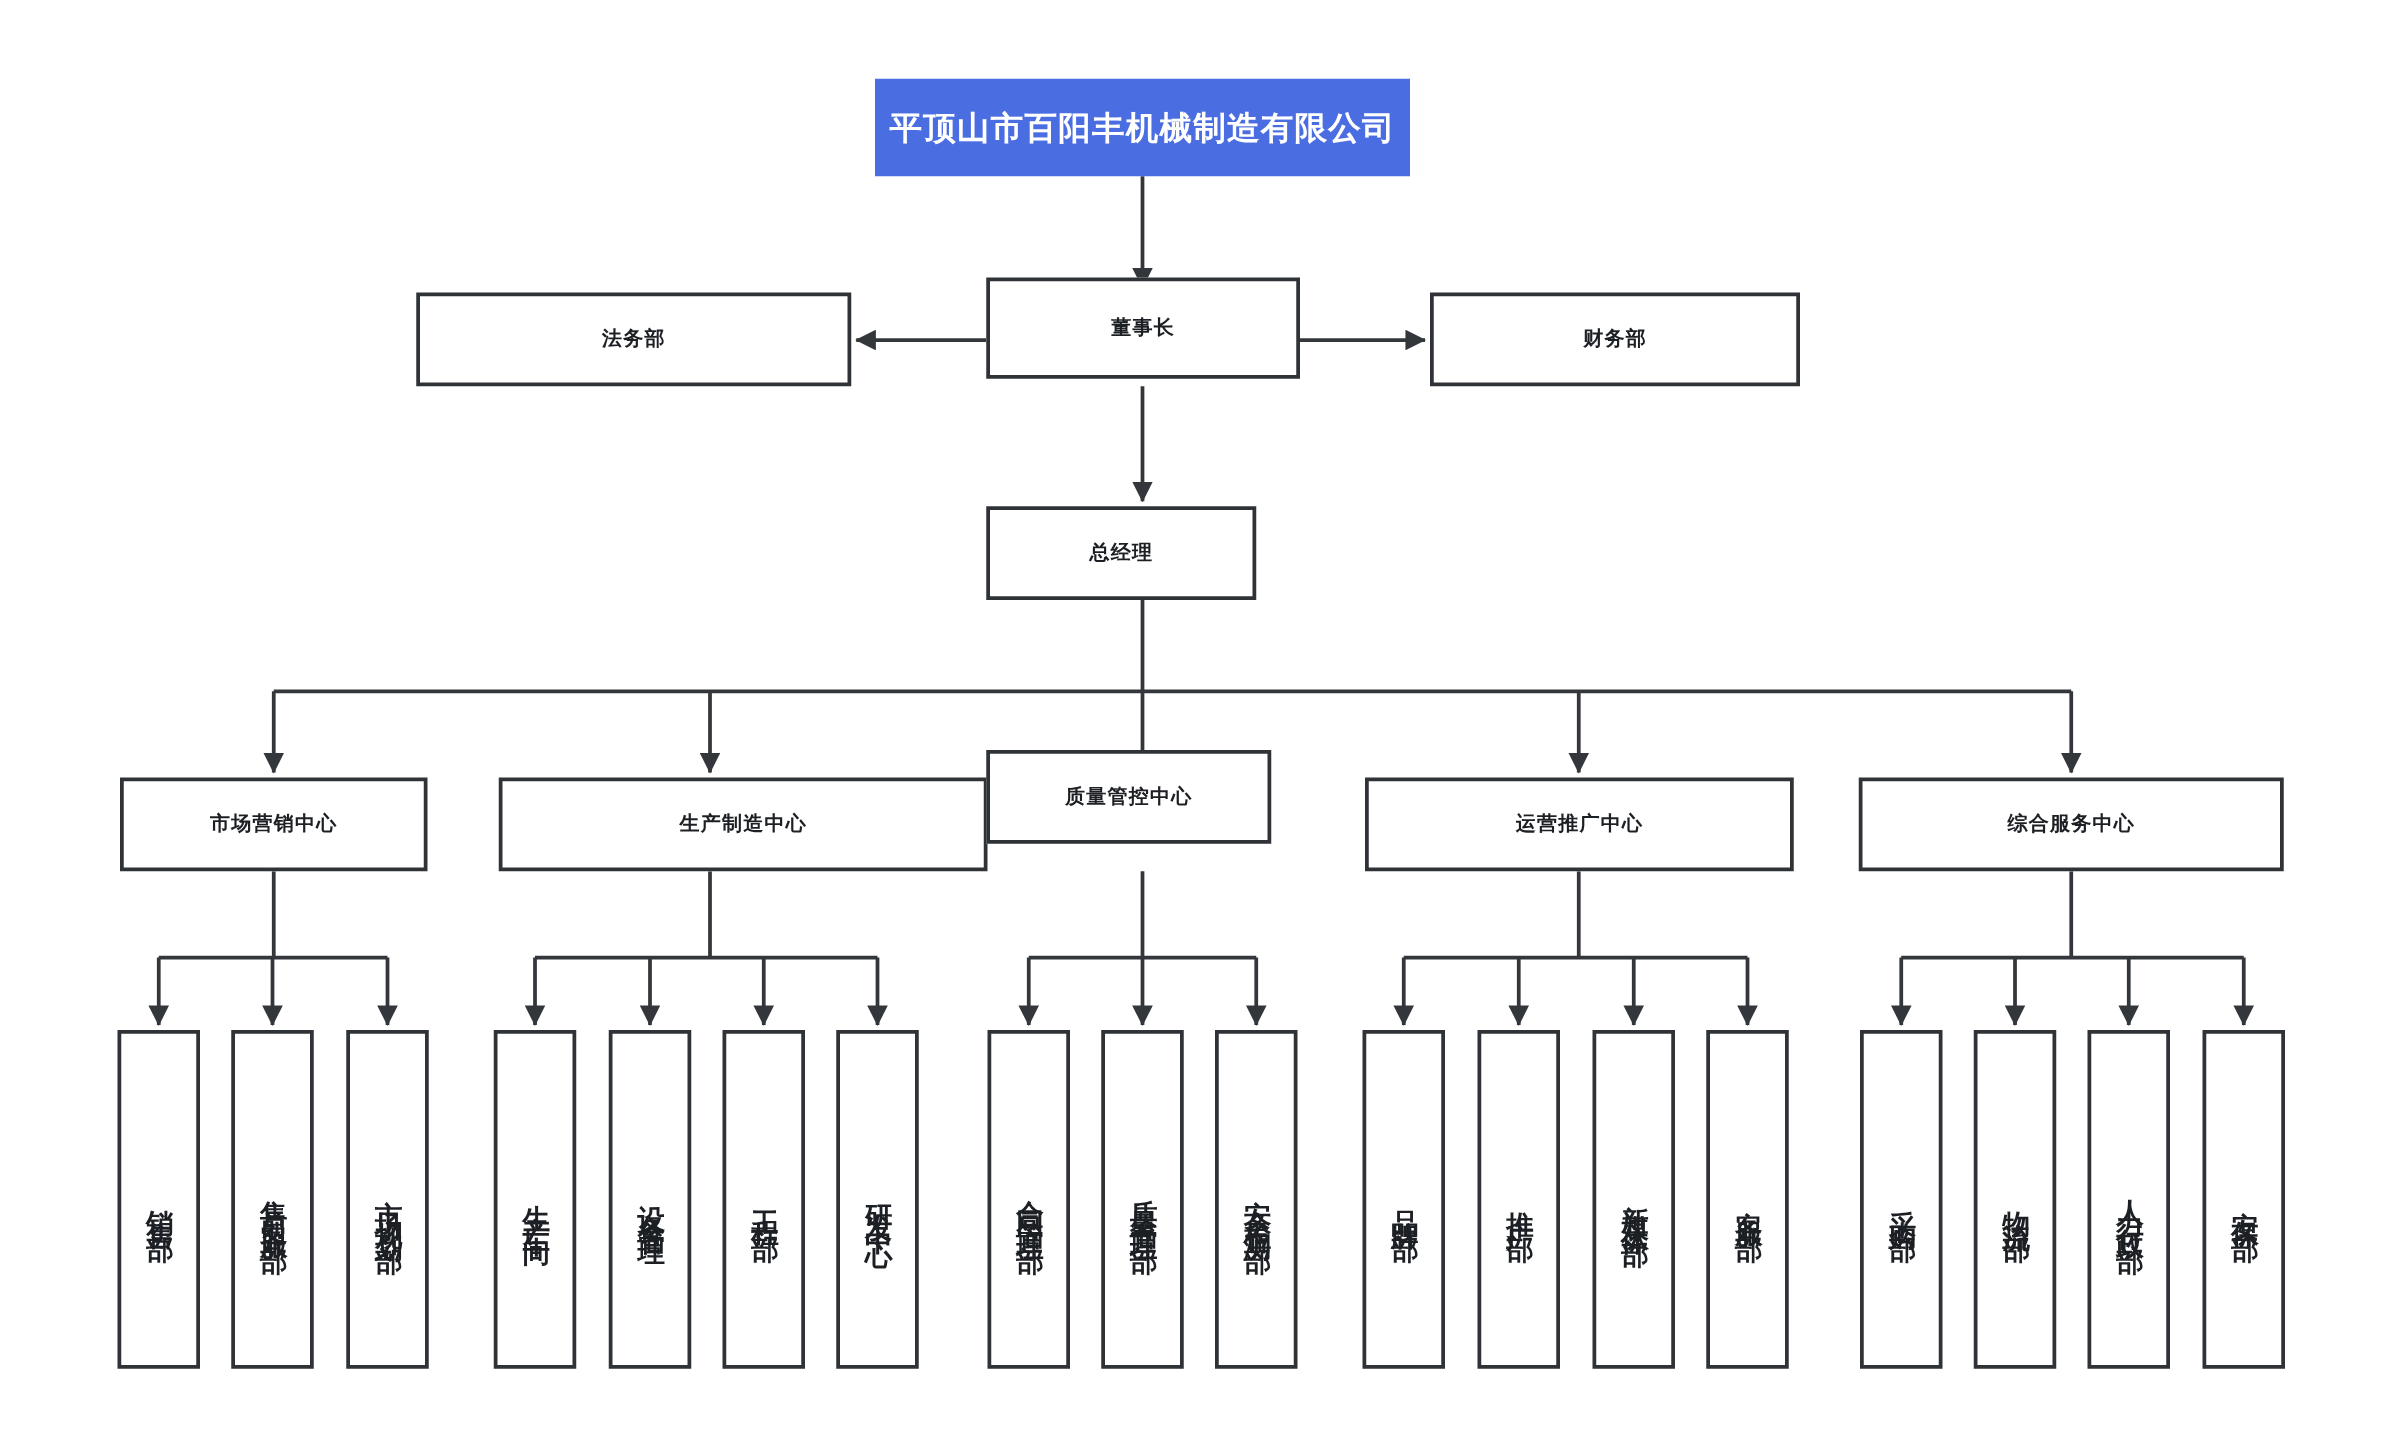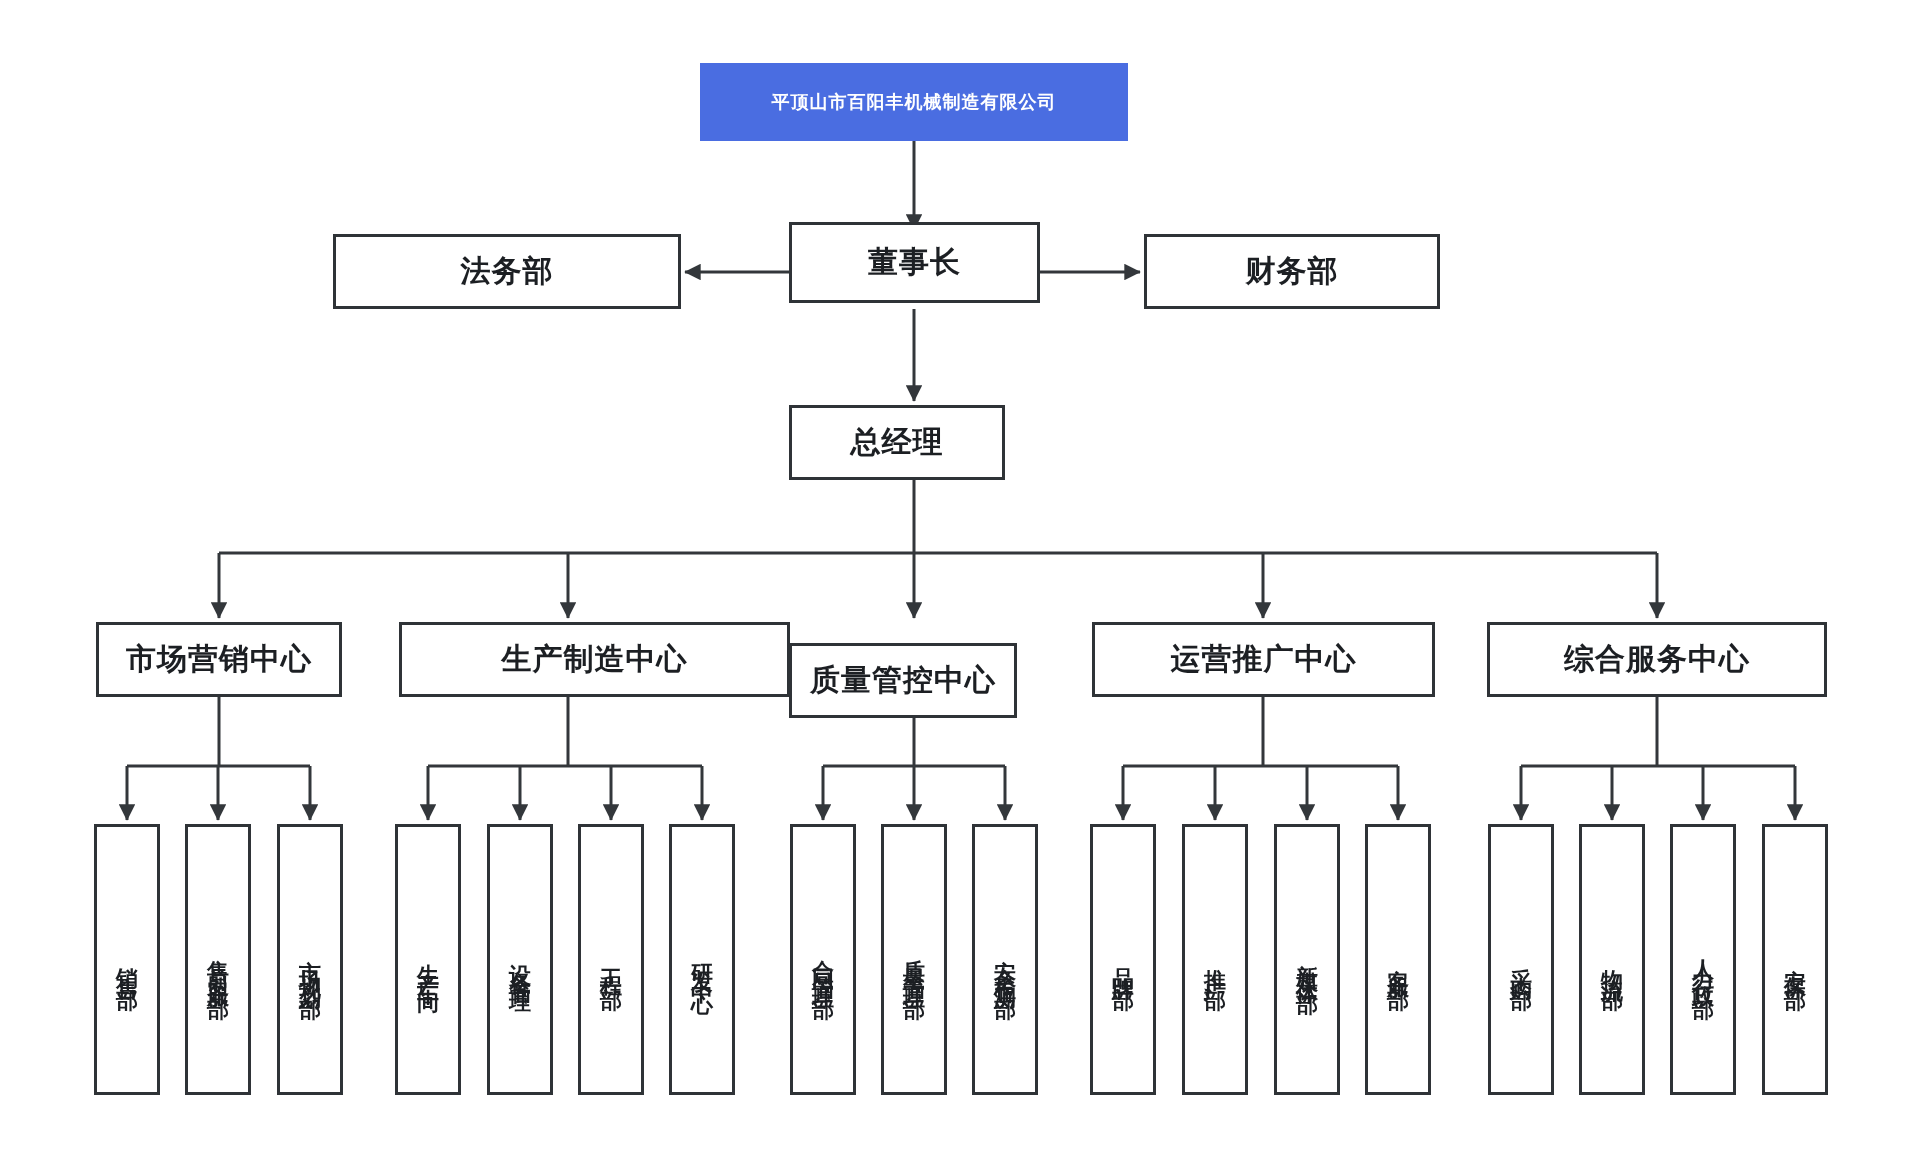--- a/index.html
+++ b/index.html
@@ -21,28 +21,28 @@
   .connectors{position:absolute;left:0;top:0;width:1920px;height:1164px;}
   .node{
     position:absolute;
     box-sizing:border-box;
     display:flex;align-items:center;justify-content:center;
     background:#ffffff;
     border:3px solid var(--box-border);
     color:var(--text);
     font-weight:bold;
     text-align:center;
-    font-size:30px;
+    font-size:16px;
     letter-spacing:1px;
   }
   .node.root{
     background:var(--root-bg);
     border:none;
     color:var(--root-text);
-    font-size:18px;
+    font-size:26px;
     letter-spacing:1px;
   }
   .node.leaf{font-size:22px;}
   .node.leaf .vtext{
     writing-mode:vertical-rl;
     text-orientation:upright;
     letter-spacing:9px;
     margin-bottom:-9px;
     line-height:1;
   }
@@ -100,21 +100,21 @@
   <div class="node root" style="left:700px;top:63px;width:428px;height:78px">平顶山市百阳丰机械制造有限公司</div>
 
   <div class="node" style="left:333px;top:234px;width:348px;height:75px">法务部</div>
   <div class="node" style="left:789px;top:222px;width:251px;height:81px">董事长</div>
   <div class="node" style="left:1144px;top:234px;width:296px;height:75px">财务部</div>
 
   <div class="node" style="left:789px;top:405px;width:216px;height:75px">总经理</div>
 
   <div class="node" style="left:96px;top:622px;width:246px;height:75px">市场营销中心</div>
   <div class="node" style="left:399px;top:622px;width:391px;height:75px">生产制造中心</div>
-  <div class="node" style="left:789px;top:643px;width:228px;height:75px">质量管控中心</div>
+  <div class="node" style="left:789px;top:600px;width:228px;height:75px">质量管控中心</div>
   <div class="node" style="left:1487px;top:622px;width:340px;height:75px">综合服务中心</div>
   <div class="node" style="left:1092px;top:622px;width:343px;height:75px">运营推广中心</div>
 
   <div class="node leaf" style="left:94px;top:824px;width:66px;height:271px">
     <span class="vtext">销售部</span>
     </div>
   <div class="node leaf" style="left:185px;top:824px;width:66px;height:271px">
     <span class="vtext">售前客服部</span>
     </div>
   <div class="node leaf" style="left:277px;top:824px;width:66px;height:271px">

